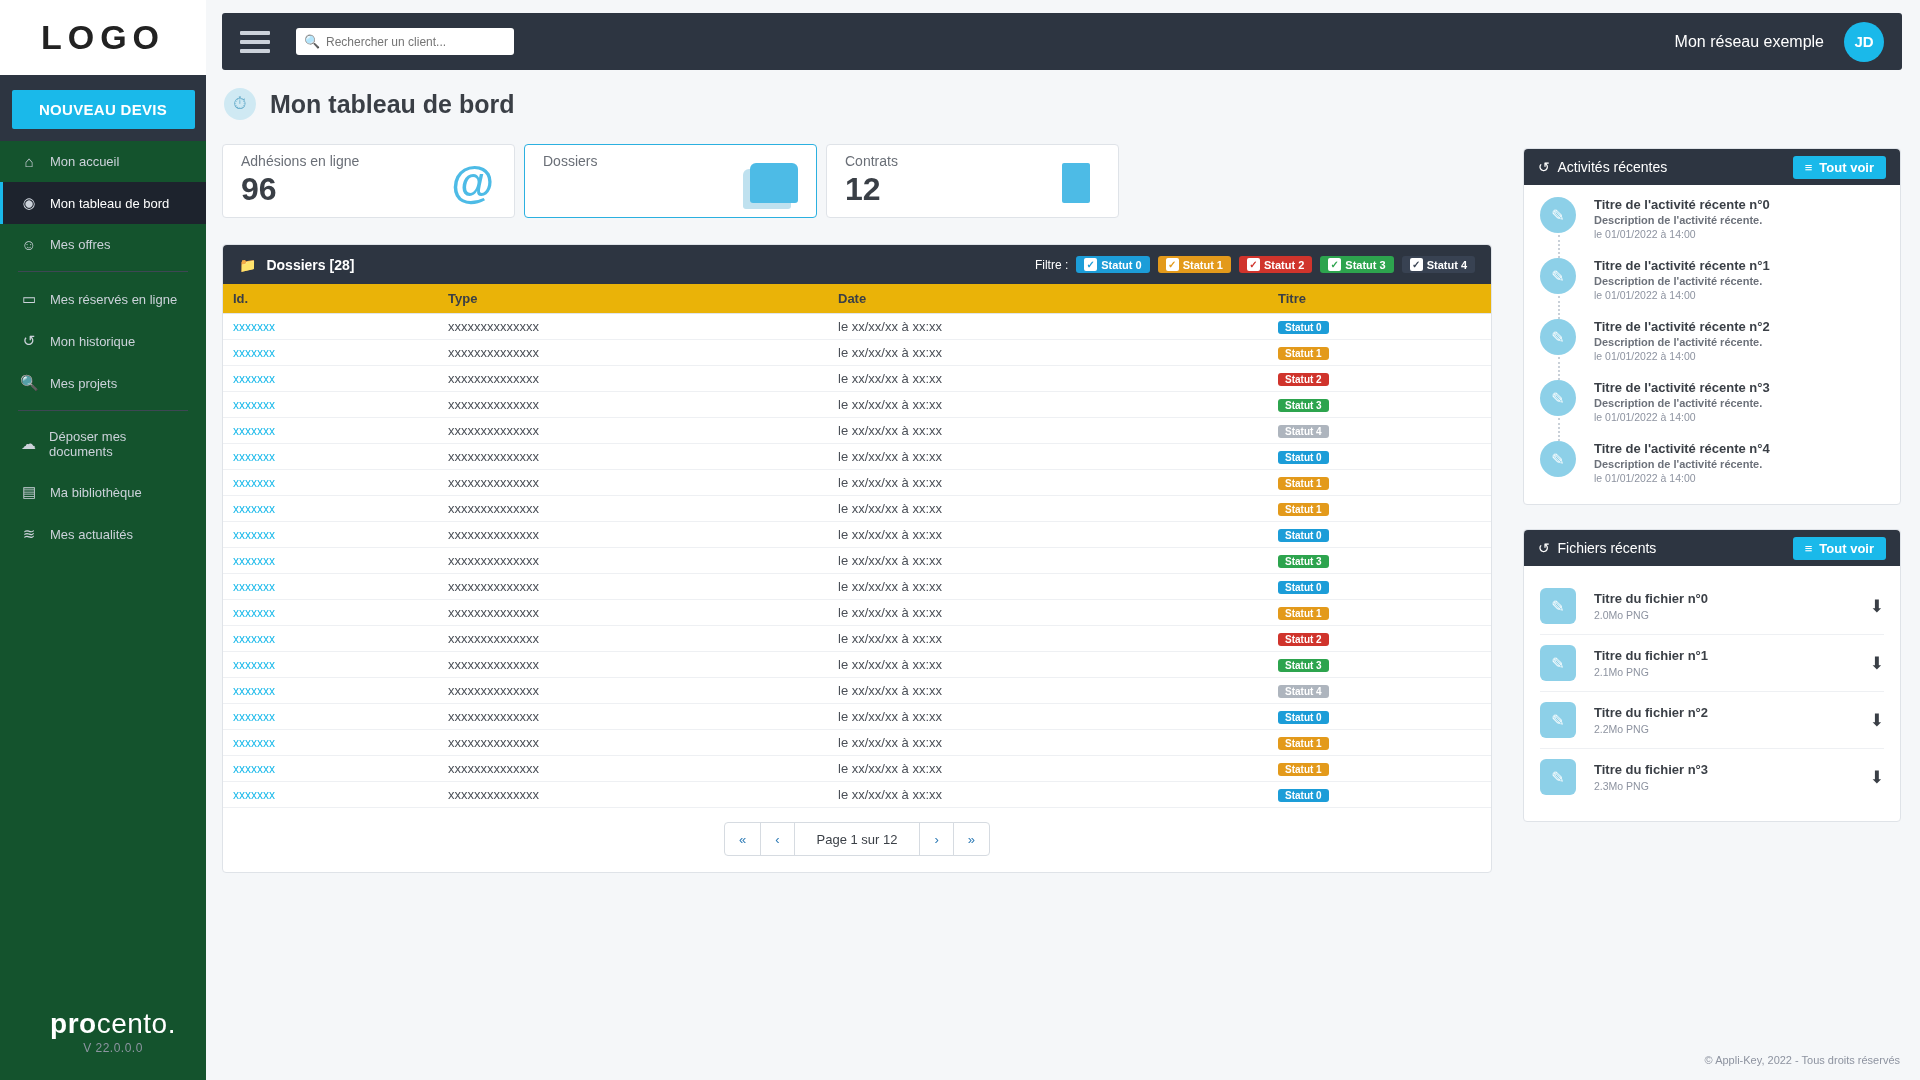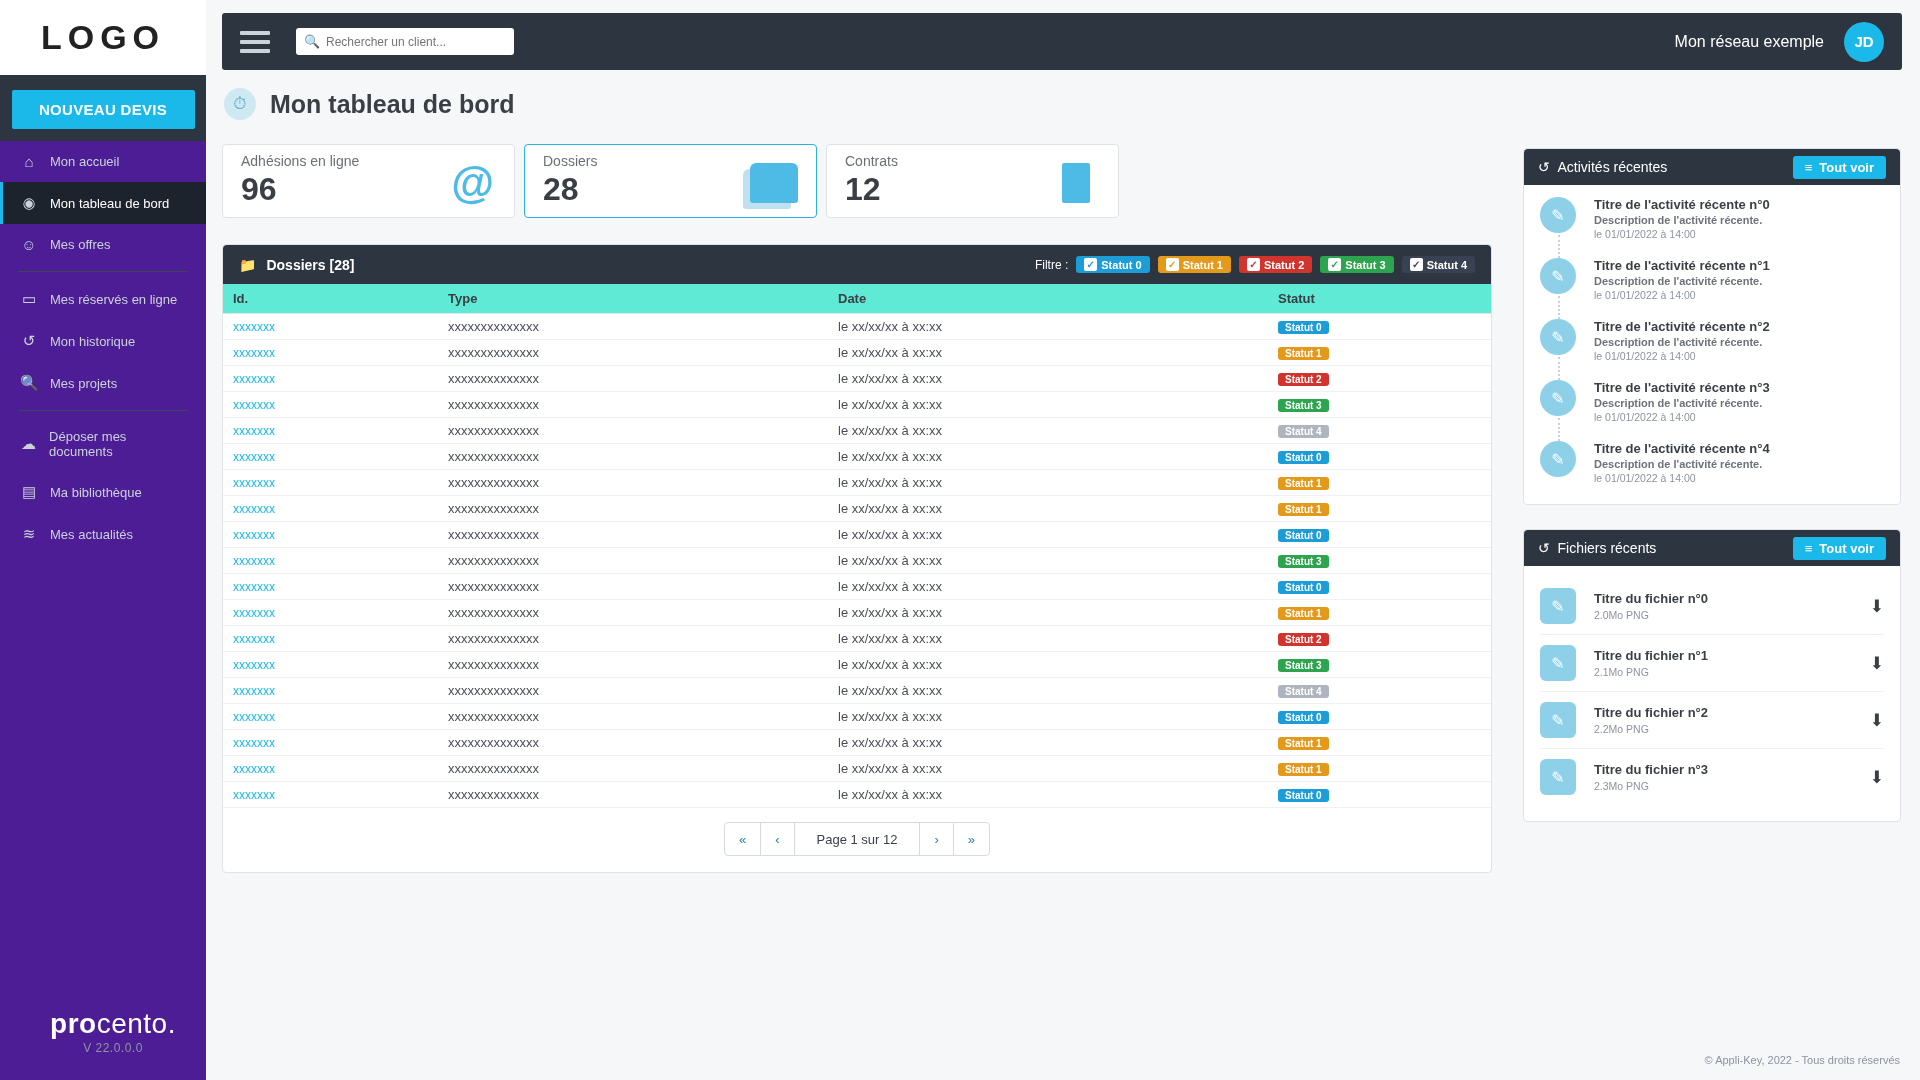--- a/index.html
+++ b/index.html
@@ -1,18 +1,18 @@
 <!DOCTYPE html>
 <html><head>
 <meta charset="utf-8">
 <style>
 * { box-sizing:border-box; margin:0; padding:0; }
 html,body { width:1920px; height:1080px; font-family:Arial,Helvetica,sans-serif; background:#f5f7f9; color:#333; overflow:hidden; }
 
-.sidebar { position:absolute; left:0; top:0; width:206px; height:1080px; background:#4c1d95; color:#ccd2da; }
+.sidebar { position:absolute; left:0; top:0; width:206px; height:1080px; background:#14532d; color:#ccd2da; }
 .sidebar .logo-box { background:#fff; height:75px; display:flex; align-items:center; justify-content:center; }
 .sidebar .logo-box span { color:#222; font-size:34px; font-weight:800; letter-spacing:6px; }
 .sidebar .primary-btn-wrap { padding:15px 10px 12px; background:#2d3541; }
 .sidebar .primary-btn { width:183px; margin:0 auto; display:block; background:#1ab9ea; color:#fff; font-weight:700; font-size:15px; letter-spacing:0.3px; border:none; padding:11px 0; text-align:center; cursor:pointer; border-radius:2px; }
 .nav-sep { border:none; border-top:1px solid #3e4754; margin:6px 18px; }
 .nav-item { display:flex; align-items:center; gap:12px; padding:12px 20px; font-size:13px; color:#ccd2da; cursor:pointer; }
 .nav-item .nicon { width:18px; text-align:center; font-size:15px; color:#ccd2da; }
 .nav-item.active { background:#1d232d; color:#fff; border-left:3px solid #1ab9ea; padding-left:17px; }
 .sidebar-footer { position:absolute; bottom:25px; left:0; right:0; text-align:center;padding-left:20px; }
 .sidebar-footer .brand { color:#fff; font-size:28px; font-weight:300; letter-spacing:0.5px; }
@@ -53,21 +53,21 @@
 .panel-head .ph-right { margin-left:auto; display:flex; align-items:center; gap:8px; font-size:12px; }
 .filter-btn { display:inline-flex; align-items:center; gap:4px; padding:2px 8px; border-radius:3px; font-size:11px; font-weight:700; color:#fff; cursor:pointer; }
 .filter-btn .chk { width:13px; height:13px; background:#fff; border-radius:2px; display:inline-flex; align-items:center; justify-content:center; font-size:10px; }
 .fb0 { background:#1c9dd8; } .fb0 .chk{color:#1c9dd8;}
 .fb1 { background:#e39a1b; } .fb1 .chk{color:#e39a1b;}
 .fb2 { background:#d0342c; } .fb2 .chk{color:#d0342c;}
 .fb3 { background:#2da44e; } .fb3 .chk{color:#2da44e;}
 .fb4 { background:#384252; } .fb4 .chk{color:#384252;}
 
 table { width:100%; border-collapse:collapse; }
-th { text-align:left; font-size:13px; color:#3a3f46; padding:7px 10px; border-bottom:1px solid #e1e5ea; background:#5eead4; font-weight:700;}
+th { text-align:left; font-size:13px; color:#3a3f46; padding:7px 10px; border-bottom:1px solid #e1e5ea; background:#eab308; font-weight:700;}
 td { font-size:13px; color:#4a4f57; padding:5px 10px; border-bottom:1px solid #eef0f3; }
 td a { color:#1ab9ea; text-decoration:none; font-size:12px;}
 .col-id{width:215px;} .col-type{width:390px;} .col-date{width:440px;}
 .status-pill { display:inline-block; font-size:10px; font-weight:700; padding:1px 7px; border-radius:3px; color:#fff; }
 .sp0{background:#1c9dd8;} .sp1{background:#e39a1b;} .sp2{background:#d0342c;} .sp3{background:#2da44e;} .sp4{background:#aeb5be;}
 
 .pager { display:flex; justify-content:center; gap:0; padding:14px 0 16px; }
 .pager button, .pager span.page-info { border:1px solid #d6dbe1; background:#fff; color:#2e7bb6; font-size:13px; height:34px; padding:0 14px; cursor:pointer; }
 .pager > *:first-child { border-radius:4px 0 0 4px; }
 .pager > *:last-child  { border-radius:0 4px 4px 0; }
@@ -179,21 +179,20 @@
 <div class="cards" id="cards">
     <div class="card">
       <div class="label">Adhésions en ligne</div>
       <div class="value">96</div>
       <div class="big-ico">
         <span class="ico-at">@</span>
       </div>
     </div>
     <div class="card active">
       <div class="label">Dossiers</div>
-      <div class="value">28</div>
       <div class="big-ico">
         <div class="ico-folder"></div>
       </div>
     </div>
     <div class="card">
       <div class="label">Contrats</div>
       <div class="value">12</div>
       <div class="big-ico">
         <div class="ico-doc"></div>
       </div>
@@ -214,21 +213,21 @@
         <span class="filter-btn fb3"><span class="chk">✓</span>Statut 3</span>
         <span class="filter-btn fb4"><span class="chk">✓</span>Statut 4</span>
       </div>
   </div>
   <table>
     <thead>
         <tr id="thead">
           <th class="col-id">Id.</th>
           <th class="col-type">Type</th>
           <th class="col-date">Date</th>
-          <th class="">Statut</th>
+          <th class="">Titre</th>
         </tr>
       </thead>
     <tbody id="tbody">
         <tr>
           <td><a href="#">xxxxxxx</a></td>
           <td>xxxxxxxxxxxxxx</td>
           <td>le xx/xx/xx à xx:xx</td>
           <td><span class="status-pill sp0">Statut 0</span></td>
         </tr>
         <tr>

